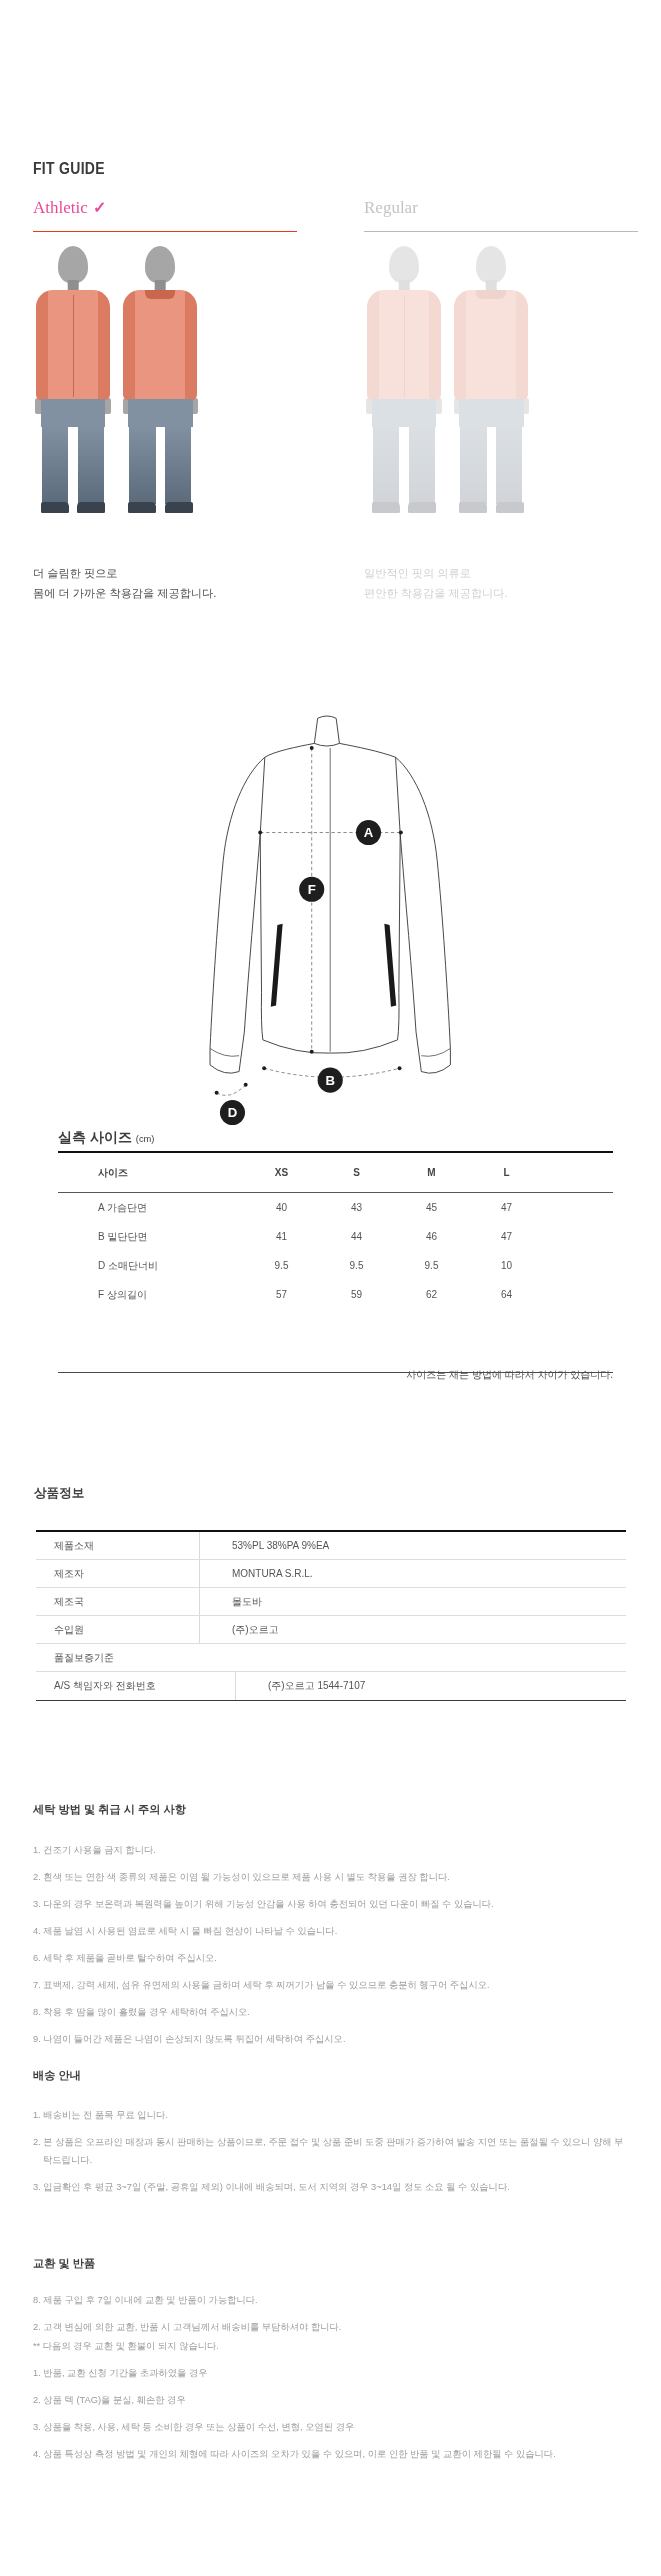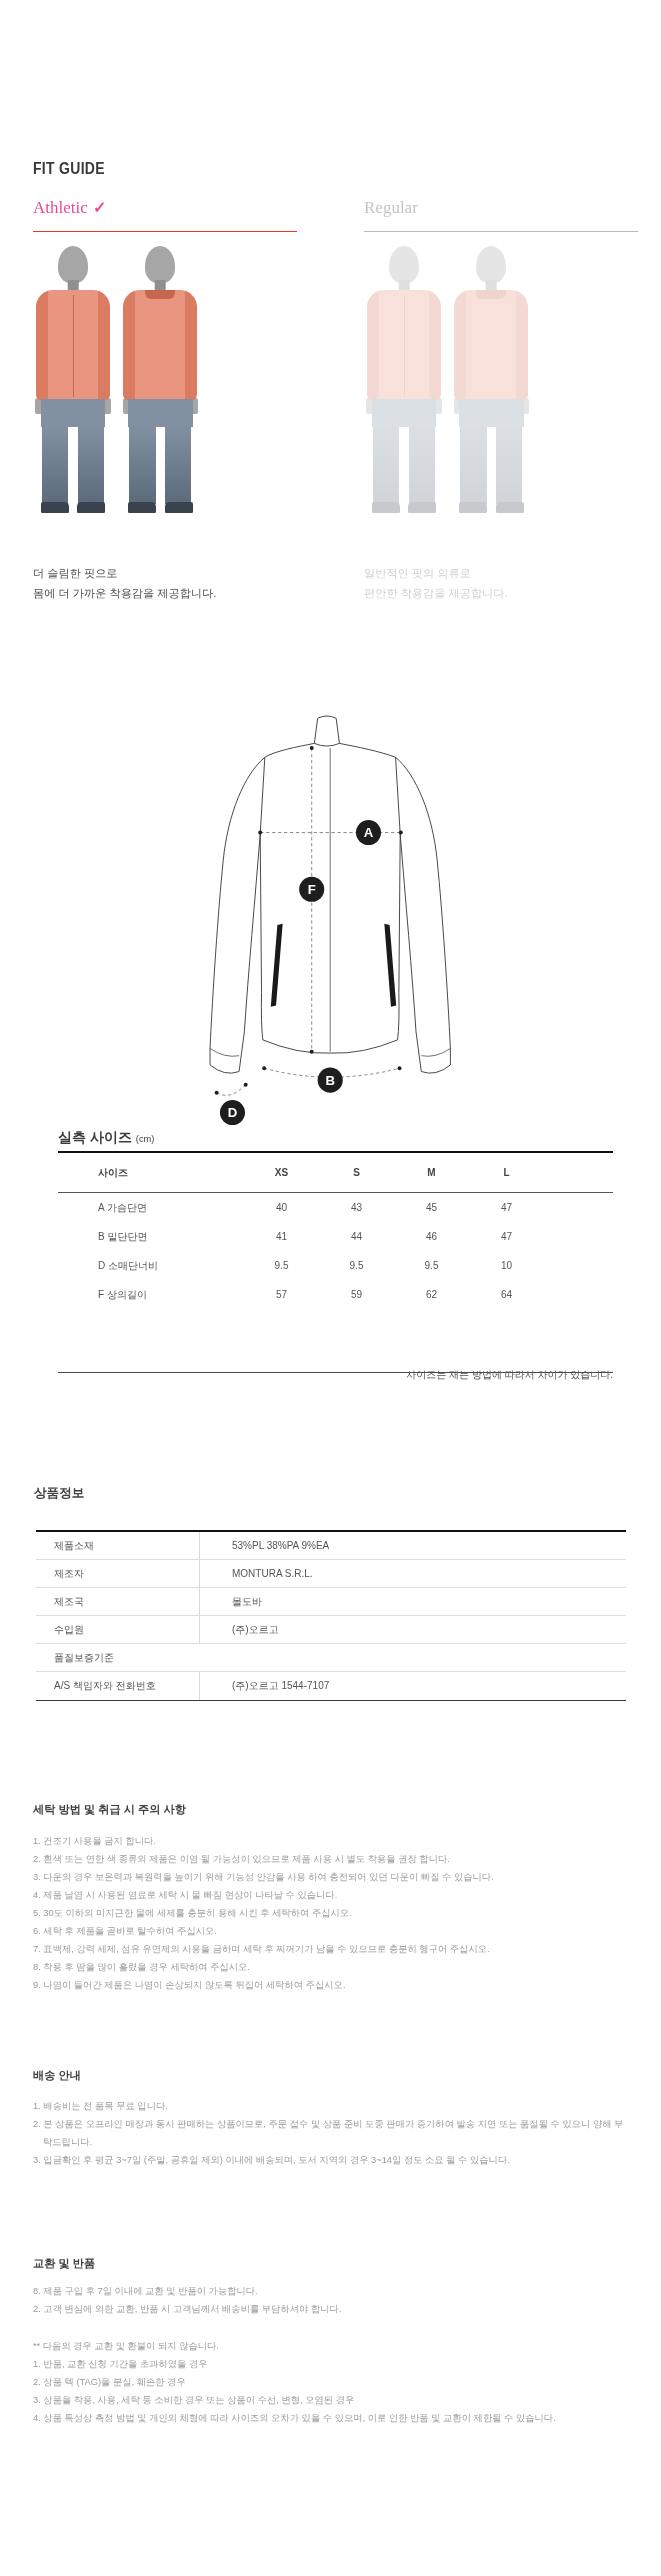--- a/index.html
+++ b/index.html
@@ -56,28 +56,28 @@
   .st-label { width:186px; padding-left:40px; }
   .st-val { width:75px; text-align:center; }
   .size-note { position:absolute; top:1368px; left:58px; width:555px; text-align:right;
                font-size:10px; color:#4f4f4f; }
 
   
   .prod-title { position:absolute; top:1485px; left:34px; font-size:12.6px; font-weight:bold; color:#414141; }
   .prod-table { position:absolute; top:1530px; left:36px; width:590px;
                 border-top:2px solid #111; border-bottom:1.3px solid #3a3a3a; }
   .pt-row { display:flex; align-items:center; height:28px; border-bottom:0.7px solid #ddd; font-size:10px; color:#555; }
-  .pt-row:last-child { border-bottom:none; }
+  .pt-row:last-child { border-bottom:none;gap:36px; }
   .pt-label { width:163px; padding-left:18px; }
   .pt-value { flex:1; border-left:0.7px solid #d9d9d9; align-self:stretch; display:flex; align-items:center; padding-left:32px; }
 
   
   .sec-title { position:absolute; left:33px; font-size:11.2px; font-weight:bold; color:#3f3f3f; }
   .list { position:absolute; left:33px; width:595px; font-size:9.3px; color:#9b9b9b; line-height:18px; }
-  .num-item { padding-left:10px; text-indent:-10px; }
+  .num-item { padding-left:10px; text-indent:-10px;margin-top:9px; }
 </style>
 </head>
 <body>
 
 <div class="page">
 
   <div class="fit-title">FIT GUIDE</div>
 
   <div class="tab tab-athletic">
     <span>Athletic</span><span class="check">✓</span>
@@ -270,21 +270,20 @@
       <div class="pt-value">(주)오르고 1544-7107</div>
     </div>
   </div>
 
   <div class="sec-title" style="top:1802px">세탁 방법 및 취급 시 주의 사항</div>
   <div class="list" style="top:1832px">
     <div class="num-item">1. 건조기 사용을 금지 합니다.</div>
     <div class="num-item">2. 흰색 또는 연한 색 종류의 제품은 이염 될 가능성이 있으므로 제품 사용 시 별도 착용을 권장 합니다.</div>
     <div class="num-item">3. 다운의 경우 보온력과 복원력을 높이기 위해 기능성 안감을 사용 하여 충전되어 있던 다운이 빠질 수 있습니다.</div>
     <div class="num-item">4. 제품 날염 시 사용된 염료로 세탁 시 물 빠짐 현상이 나타날 수 있습니다.</div>
-    <div class="num-item">5. 30도 이하의 미지근한 물에 세제를 충분히 용해 시킨 후 세탁하여 주십시오.</div>
     <div class="num-item">6. 세탁 후 제품을 곧바로 탈수하여 주십시오.</div>
     <div class="num-item">7. 표백제, 강력 세제, 섬유 유연제의 사용을 금하며 세탁 후 찌꺼기가 남을 수 있으므로 충분히 헹구어 주십시오.</div>
     <div class="num-item">8. 착용 후 땀을 많이 흘렸을 경우 세탁하여 주십시오.</div>
     <div class="num-item">9. 나염이 들어간 제품은 나염이 손상되지 않도록 뒤집어 세탁하여 주십시오.</div>
   </div>
 
   <div class="sec-title" style="top:2068px">배송 안내</div>
   <div class="list" style="top:2097px">
     <div class="num-item">1. 배송비는 전 품목 무료 입니다.</div>
     <div class="num-item">2. 본 상품은 오프라인 매장과 동시 판매하는 상품이므로, 주문 접수 및 상품 준비 도중 판매가 증가하여 발송 지연 또는 품절될 수 있으니 양해 부탁드립니다.</div>

